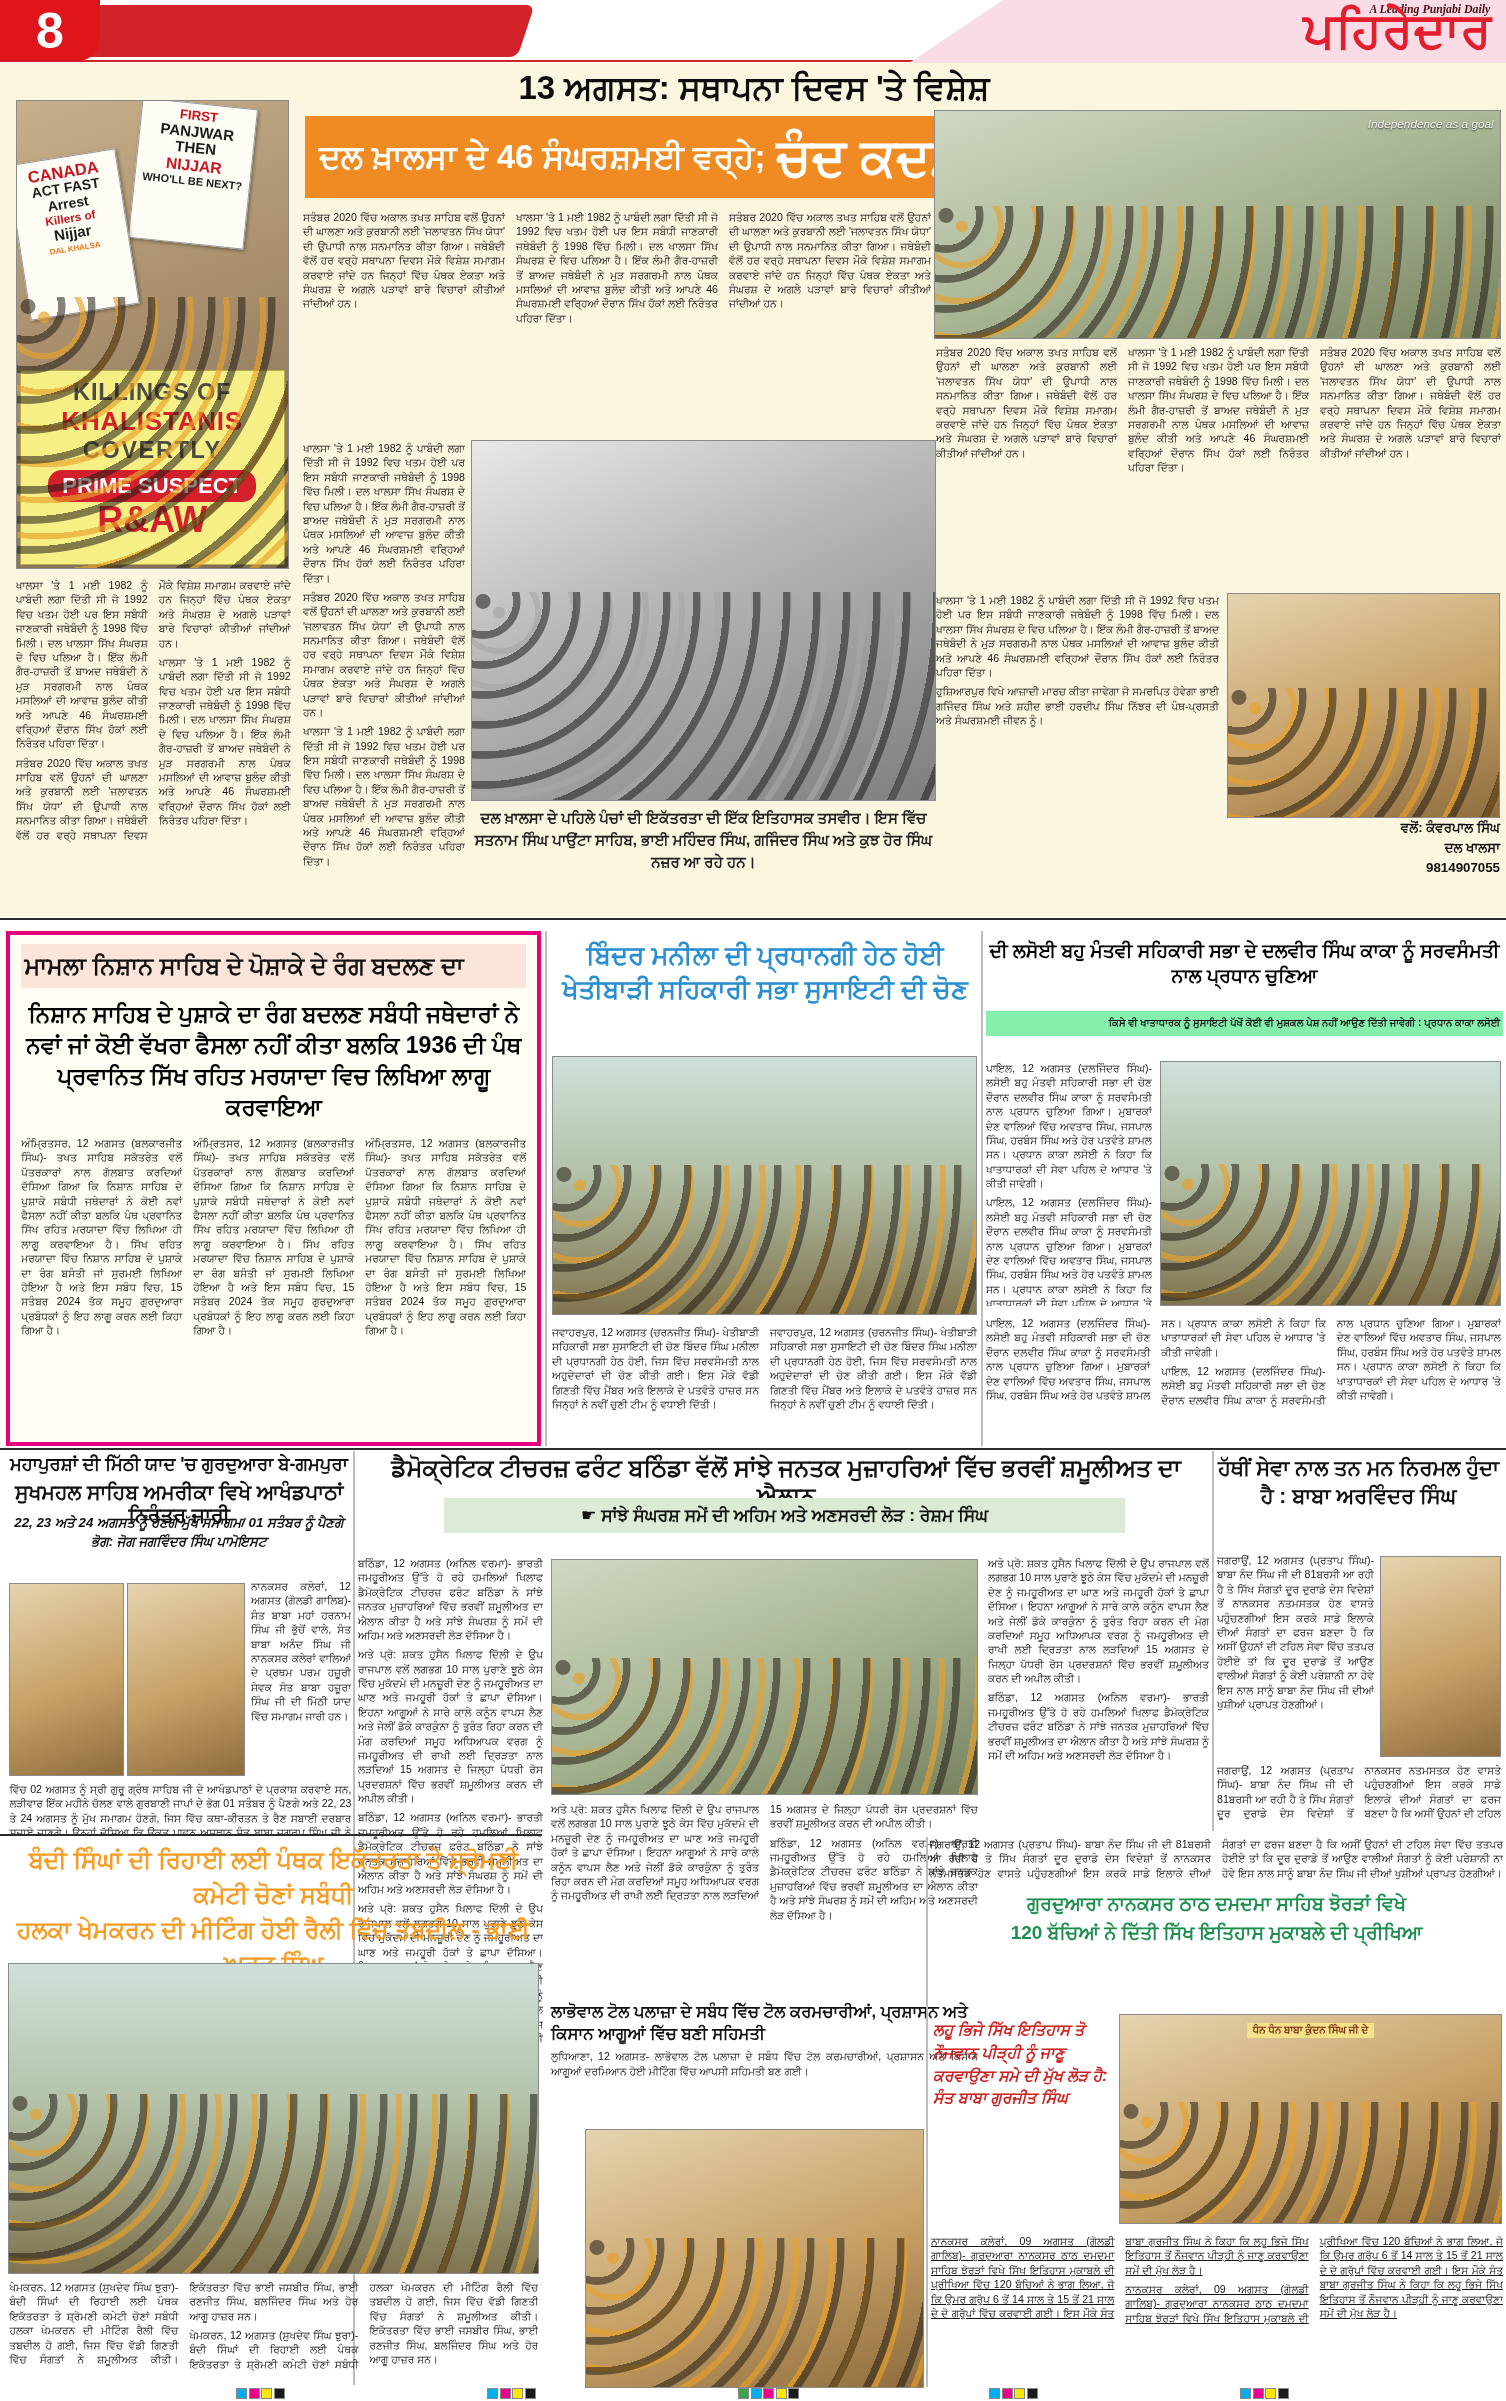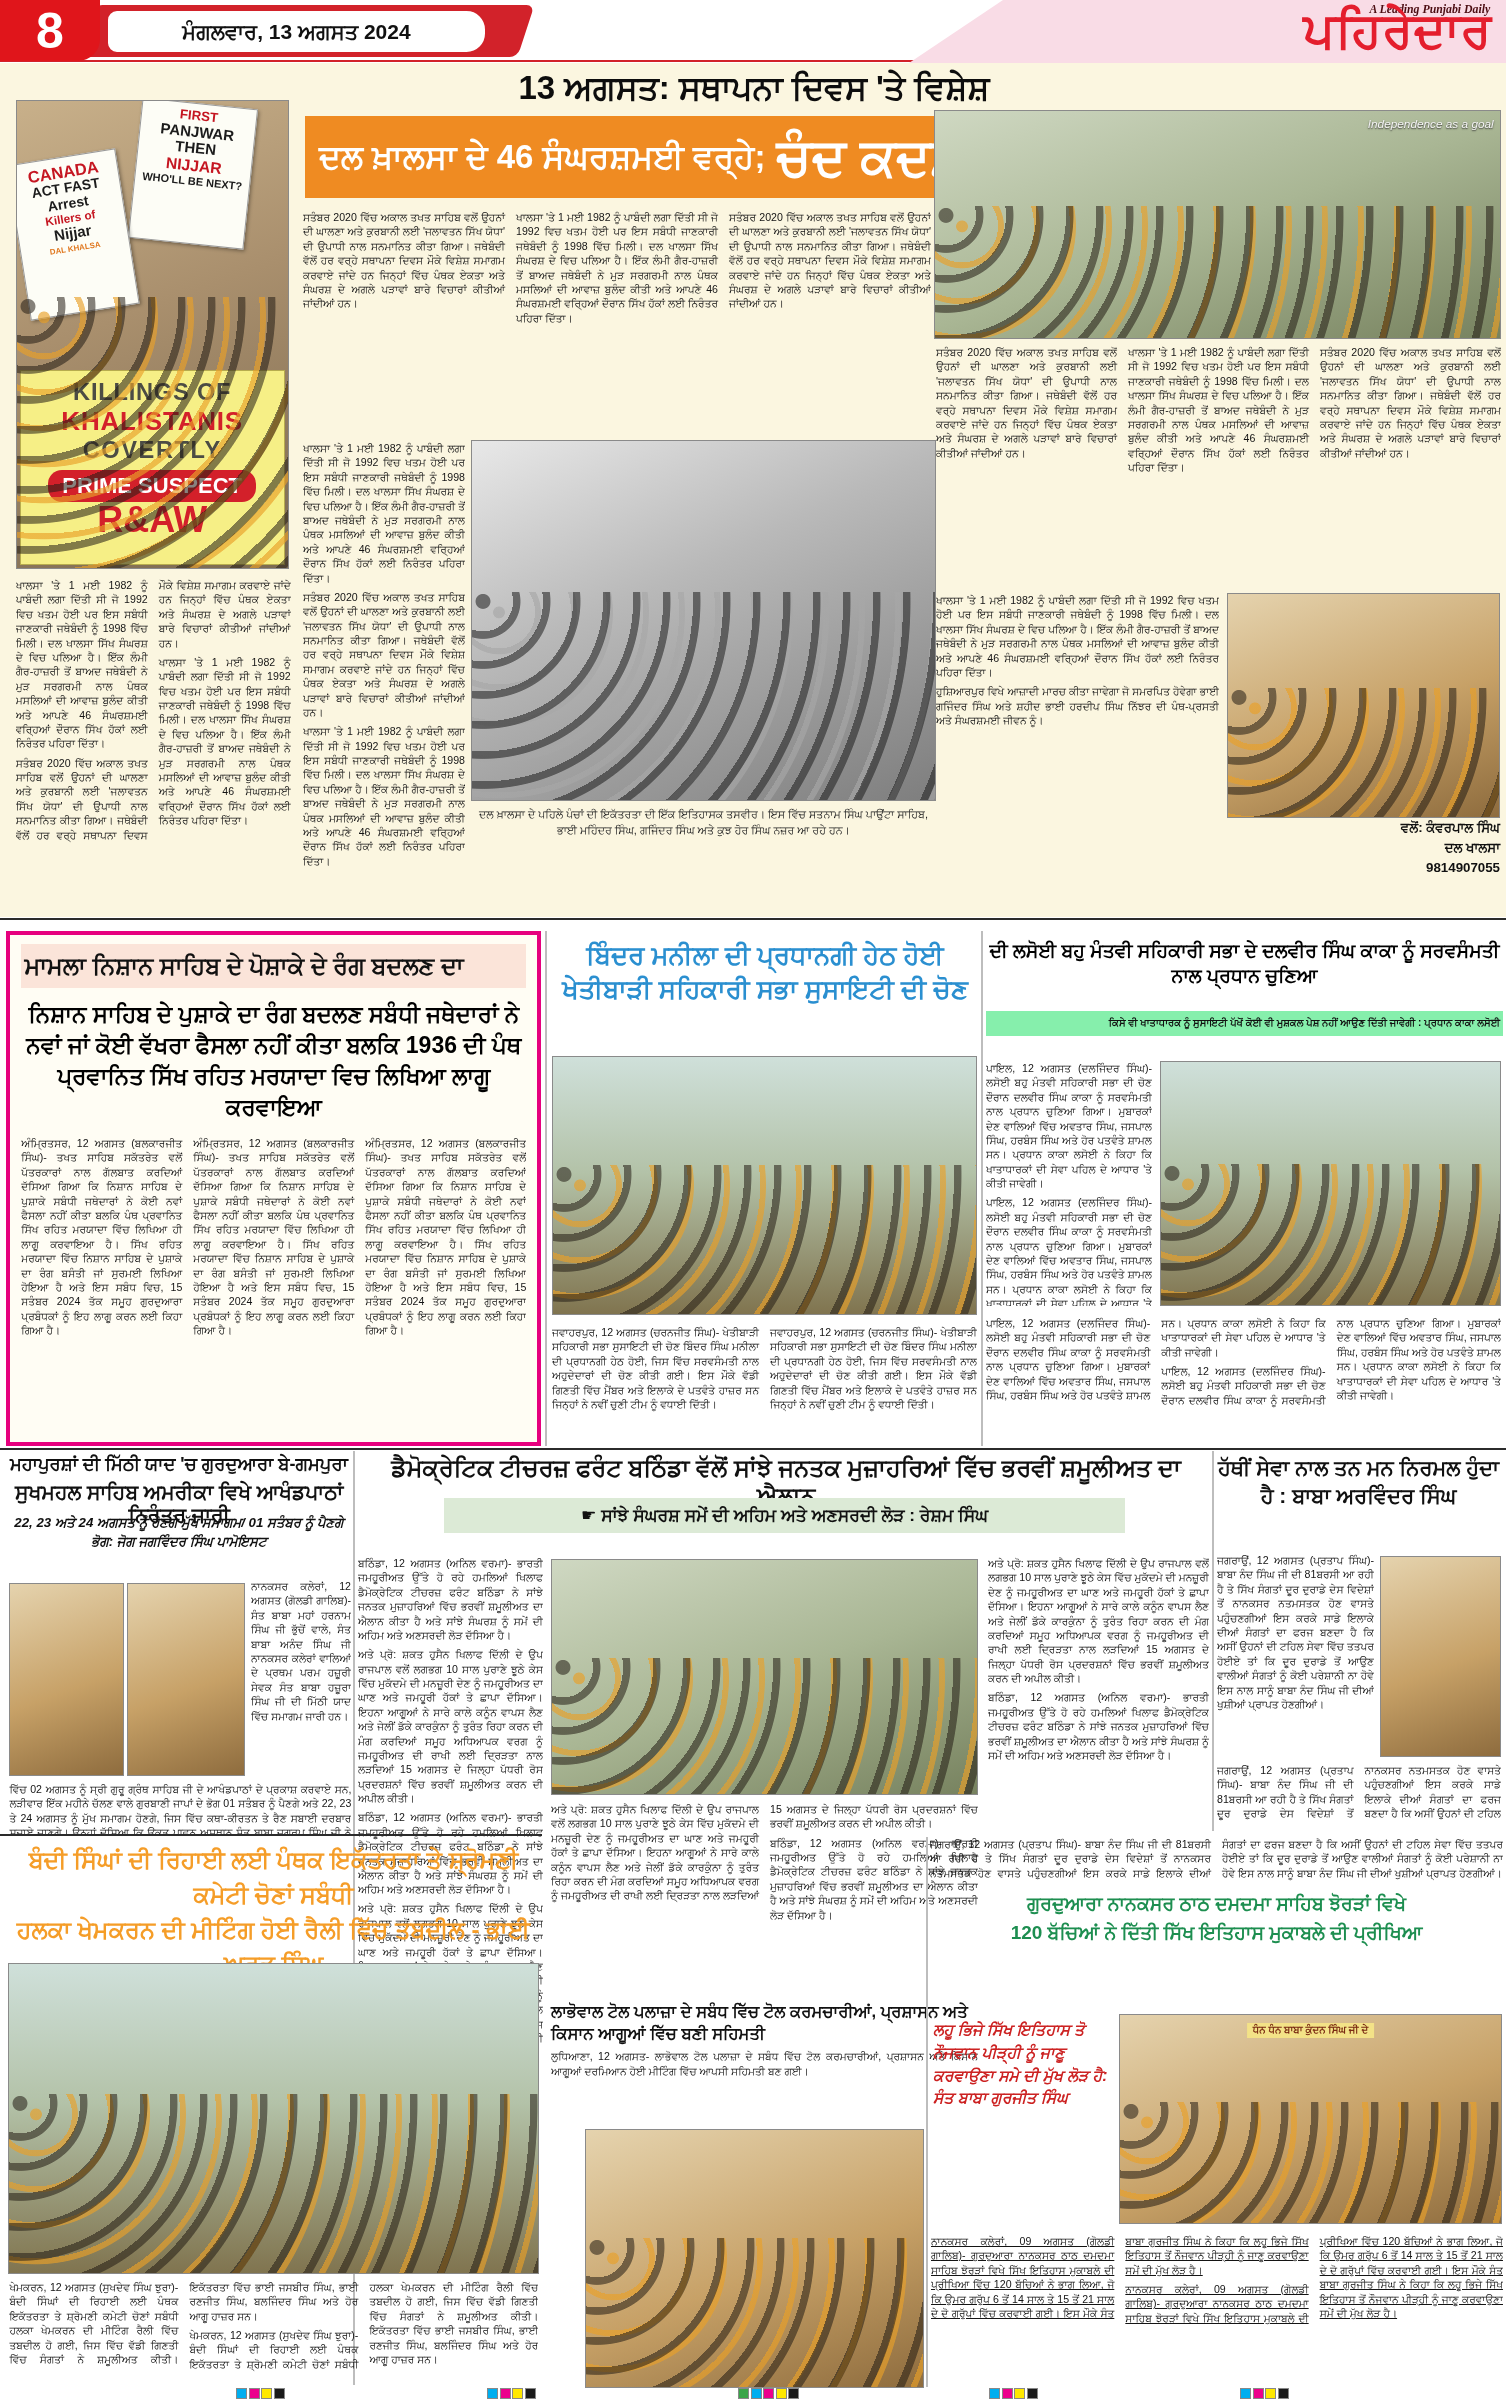--- a/index.html
+++ b/index.html
@@ -53,22 +53,22 @@
   .ys-l2{font-size:26px;font-weight:800;color:#d3202a;letter-spacing:0.8px;}
   .ys-l3{font-size:23.6px;font-weight:800;color:#4c4c44;letter-spacing:1.6px;}
   .ys-badge{display:inline-block;margin-top:6.3px;background:#d3202a;color:#fff;font-size:22px;font-weight:800;
             padding:3.1px 14px;border-radius:14px;}
   .ys-raw{font-size:36px;font-weight:900;color:#d3202a;line-height:1;}
   
   .btxt{font-size:10.6px;line-height:1.36;text-align:justify;color:#141414;}
   .btxt p{margin:0 0 4.7px 0;}
   .c2{column-count:2;column-gap:11px;}
   .c3{column-count:3;column-gap:11px;}
-  .lead-caption{position:absolute;left:471px;top:807px;width:465px;text-align:center;font-size:11px;
-                font-weight:normal;line-height:1.45;color:#222;}
+  .lead-caption{position:absolute;left:471px;top:807px;width:465px;text-align:center;font-size:15px;
+                font-weight:bold;line-height:1.45;color:#222;}
   .lead-byline{position:absolute;left:1221px;top:818px;width:279px;text-align:right;font-size:13.3px;
                font-weight:bold;line-height:1.5;}
   
   .hrule{position:absolute;background:#2b2b2b;height:1.6px;}
   .vrule{position:absolute;background:#bdbdbd;width:1.6px;}
   
   .nishan-box{position:absolute;left:6.3px;top:931px;width:535px;height:515px;border:4.7px solid #e6007e;
               background:#fffdf4;box-sizing:border-box;}
   .nishan-kicker{margin:9.4px 11px 0 11px;background:#fbe4d9;font-size:24px;font-weight:bold;
                  padding:7.9px 3.1px;}
@@ -113,23 +113,20 @@
 </style>
 </head>
 <body>
 
 <div class="hdr">
   <div class="hdr-rule"></div>
   <div class="date-ribbon"></div>
   <div class="pagenum-box">
     <span>8</span>
   </div>
-  <div class="date-pill">
-    <span>ਮੰਗਲਵਾਰ, 13 ਅਗਸਤ 2024</span>
-  </div>
   <div class="mast">
     <span class="mast-tag">A Leading Punjabi Daily</span>
     <span class="mast-title">ਪਹਿਰੇਦਾਰ</span>
   </div>
 </div>
 
 <div class="lead-bg"></div>
 <div class="lead-kicker">13 ਅਗਸਤ: ਸਥਾਪਨਾ ਦਿਵਸ 'ਤੇ ਵਿਸ਼ੇਸ਼</div>
 <div class="lead-banner">
   <span class="pfx">ਦਲ ਖ਼ਾਲਸਾ ਦੇ 46 ਸੰਘਰਸ਼ਮਈ ਵਰ੍ਹੇ;</span>

